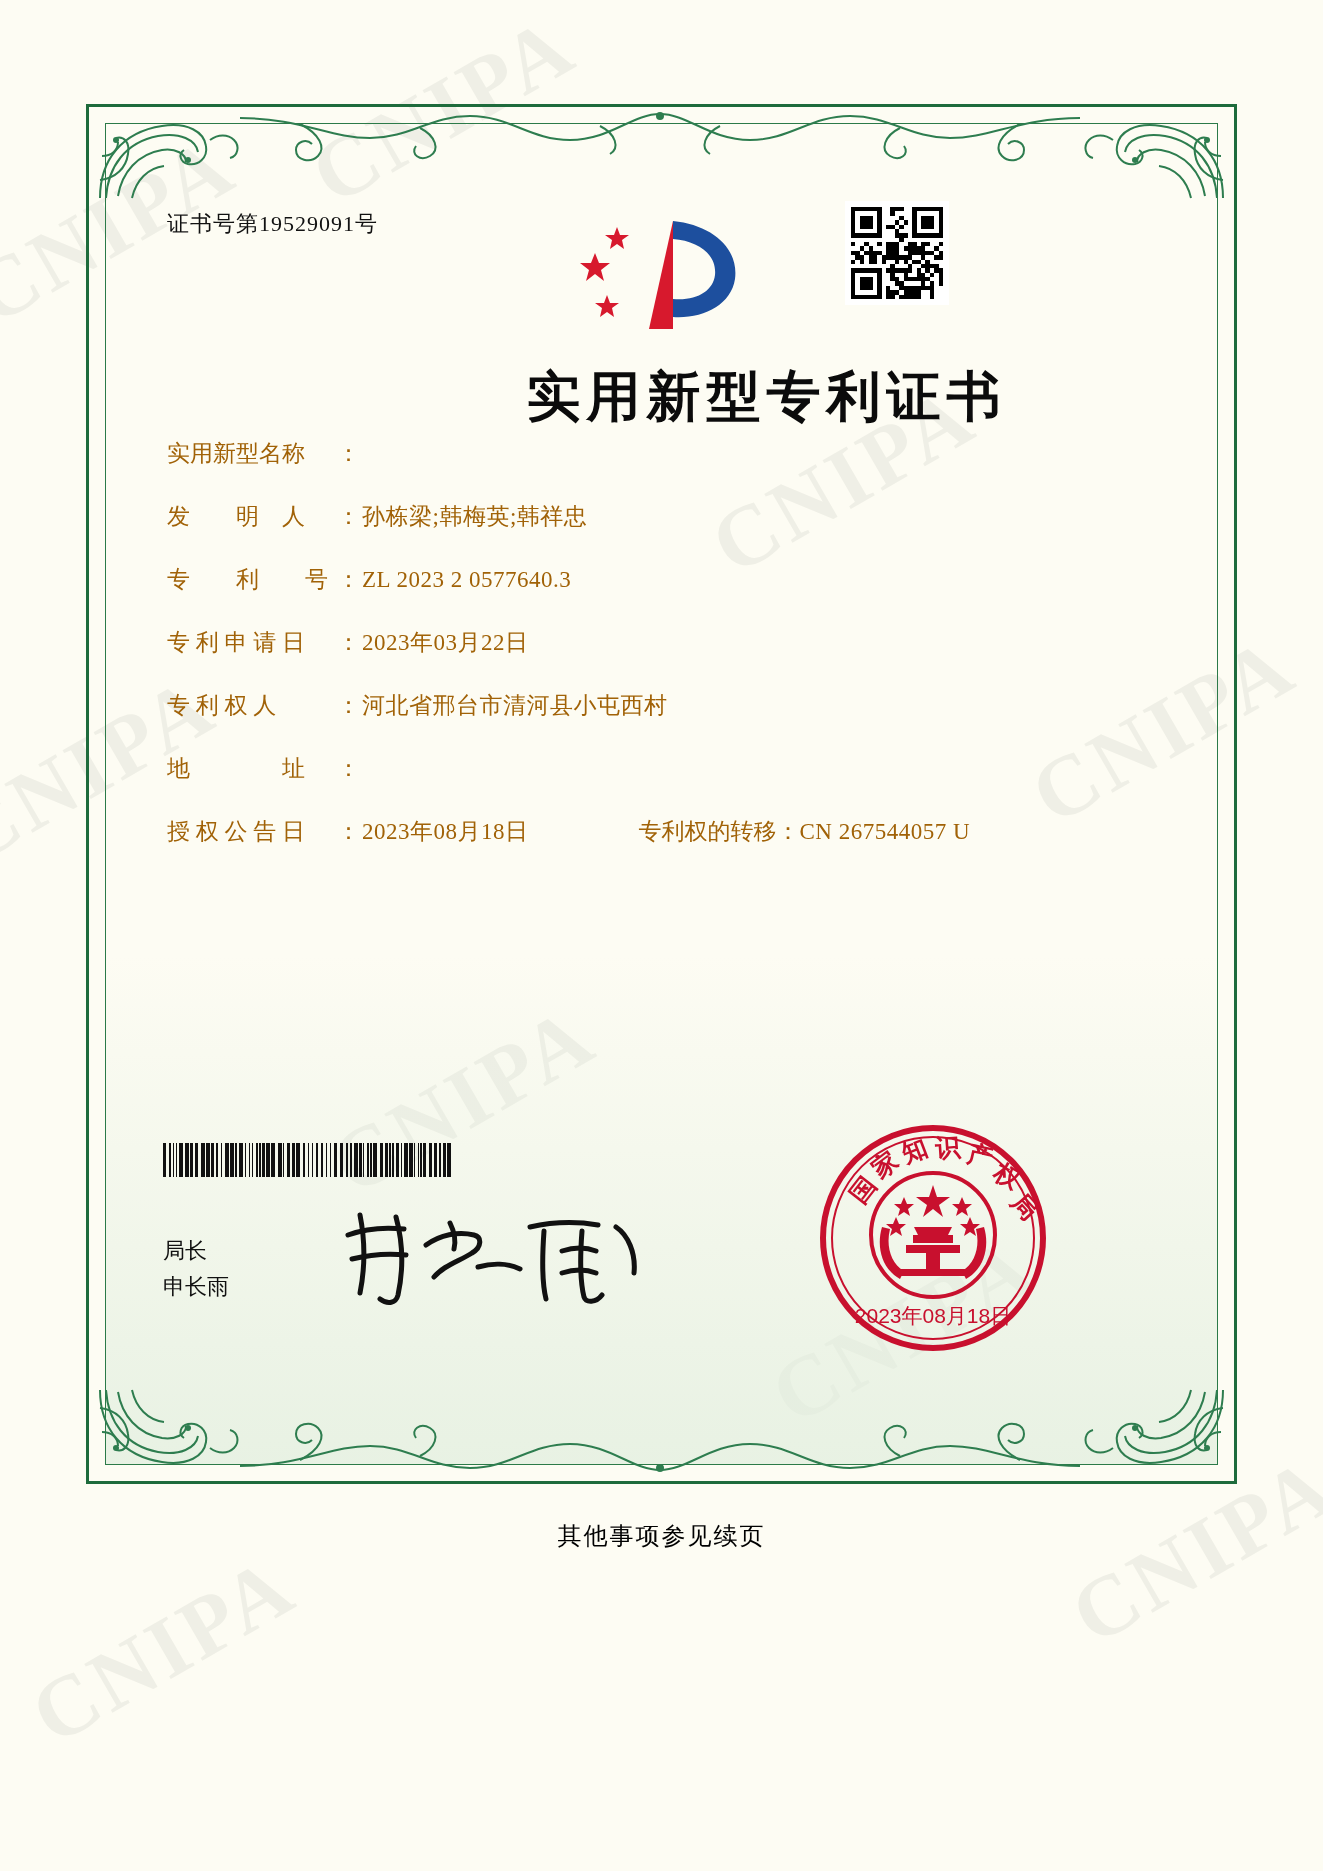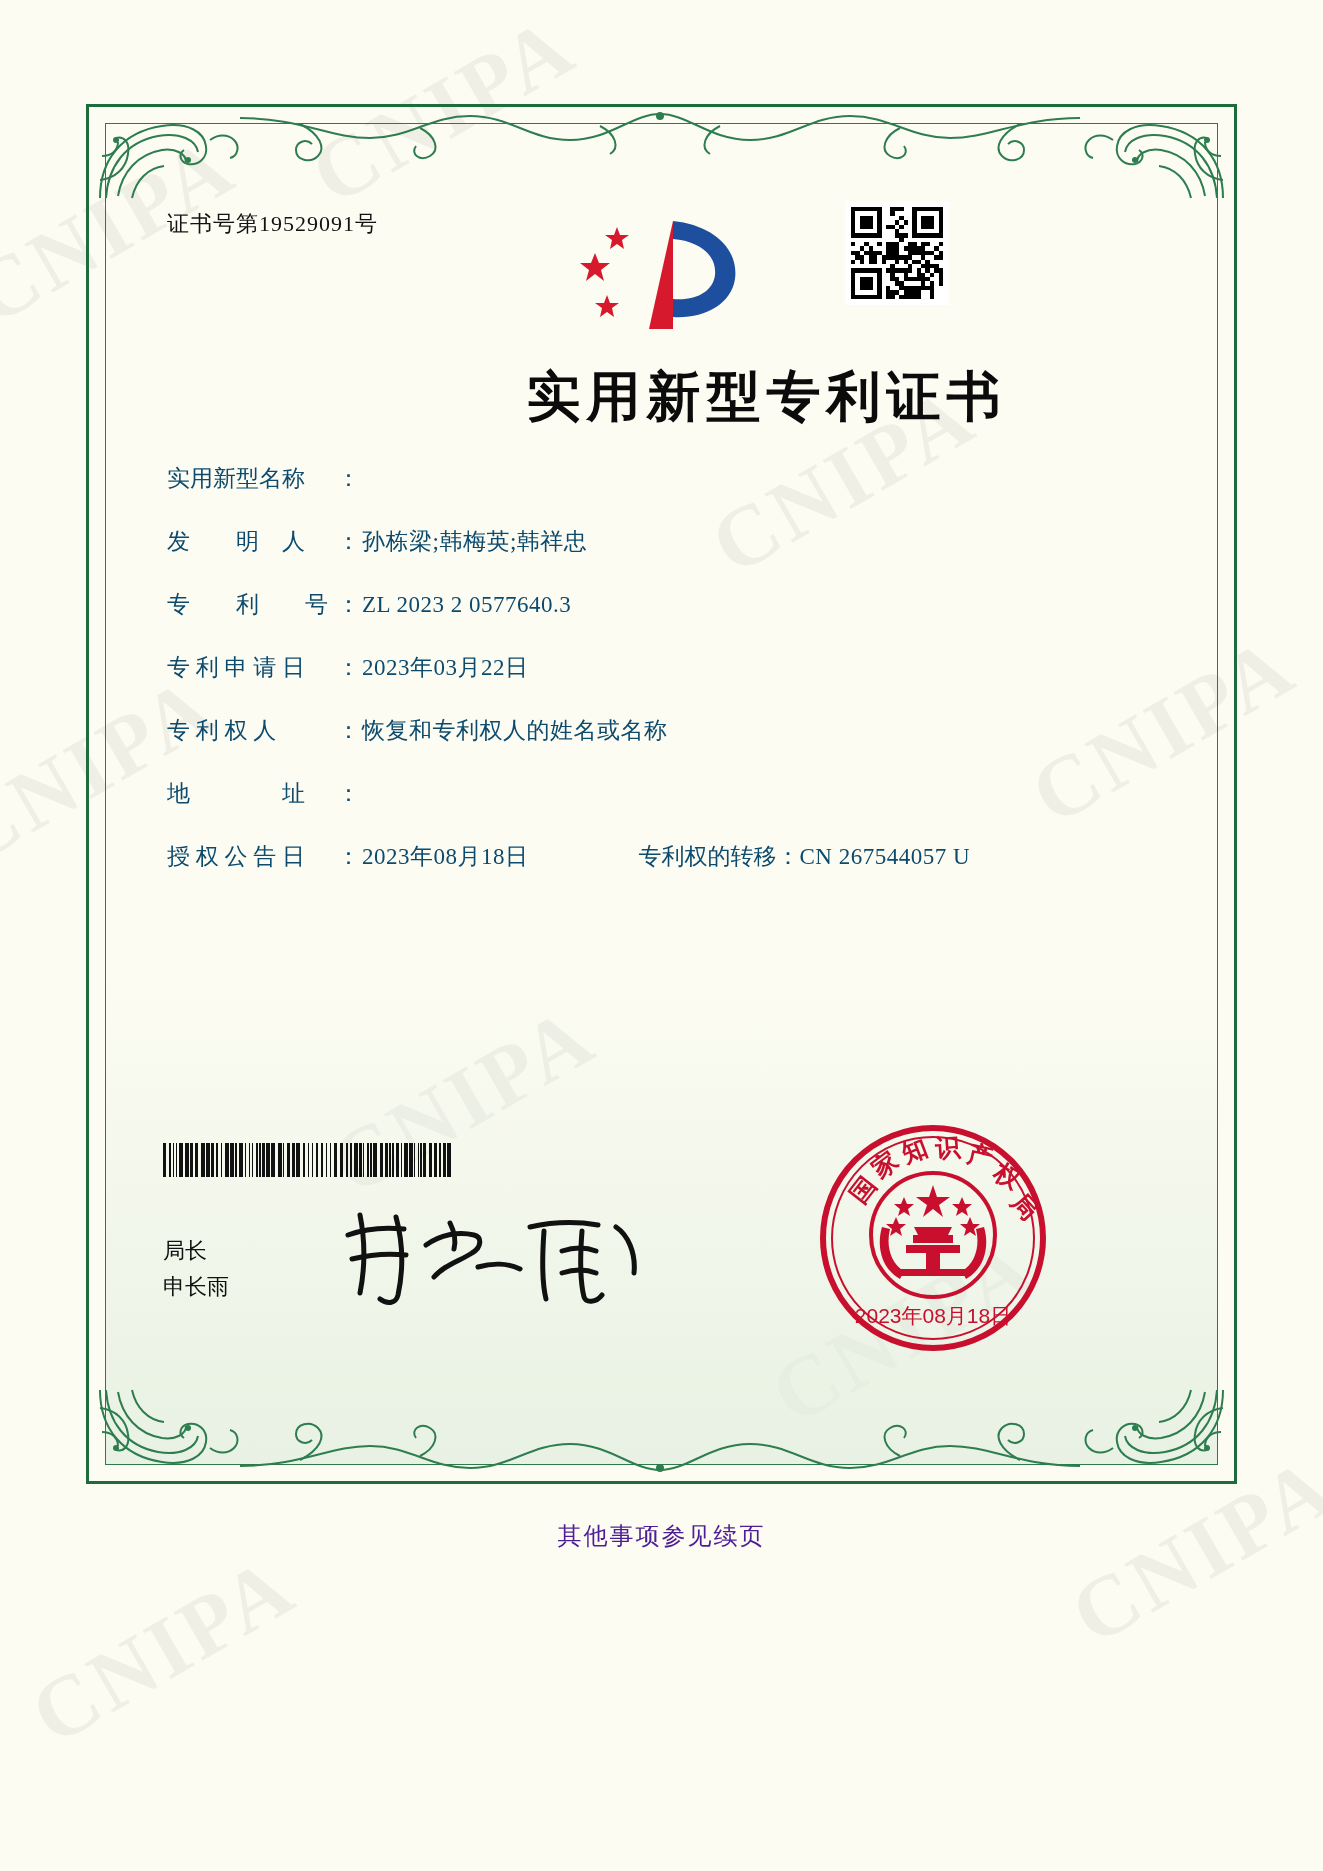--- a/index.html
+++ b/index.html
@@ -153,24 +153,24 @@
     font-family: "DejaVu Sans", sans-serif;
     font-weight: bold;
     font-size: 54px;
     letter-spacing: 6px;
     color: #0b0b0b;
   }
 
   .fields {
     position: absolute;
     left: 62px;
-    top: 340px;
+    top: 315px;
     width: 990px;
     font-size: 23px;
-    color: #0c4a6e;
+    color: #a16207;
   }
   .field-row {
     display: flex;
     align-items: baseline;
     margin-bottom: 32px;
     white-space: nowrap;
   }
   .field-label {
     display: inline-block;
     width: 170px;
@@ -243,21 +243,21 @@
   }
 
   .footer-note {
     position: absolute;
     left: 0;
     top: 1520px;
     width: 1323px;
     text-align: center;
     font-size: 24px;
     letter-spacing: 2px;
-    color: #4c1d95;
+    color: #000000;
     z-index: 20;
   }
 </style>
 </head>
 <body>
 
 <div class="watermarks">
   <div class="wm" style="left:-40px;  top:180px;">CNIPA</div>
   <div class="wm" style="left:300px;  top:60px;">CNIPA</div>
   <div class="wm" style="left:700px;  top:430px;">CNIPA</div>
@@ -834,21 +834,21 @@
         <span class="field-value">ZL 2023 2 0577640.3</span>
       </div>
       <div class="field-row">
         <span class="field-label">专 利 申 请 日</span>
         <span class="field-colon">：</span>
         <span class="field-value">2023年03月22日</span>
       </div>
       <div class="field-row">
         <span class="field-label">专 利 权 人</span>
         <span class="field-colon">：</span>
-        <span class="field-value">恢复和专利权人的姓名或名称</span>
+        <span class="field-value">河北省邢台市清河县小屯西村</span>
       </div>
       <div class="field-row">
         <span class="field-label">地　　　　址</span>
         <span class="field-colon">：</span>
       </div>
       <div class="field-row dual">
         <span class="field-label">授 权 公 告 日</span>
         <span class="field-colon">：</span>
         <span class="field-value">2023年08月18日</span>
         <span class="group2">

